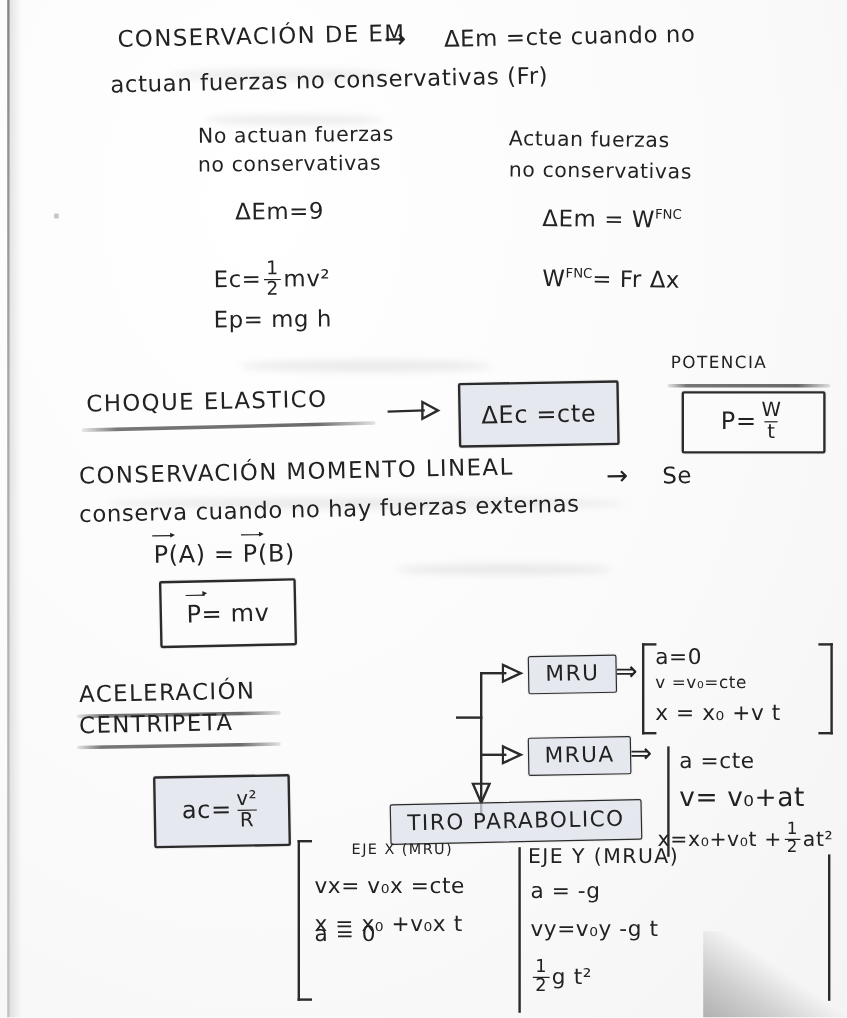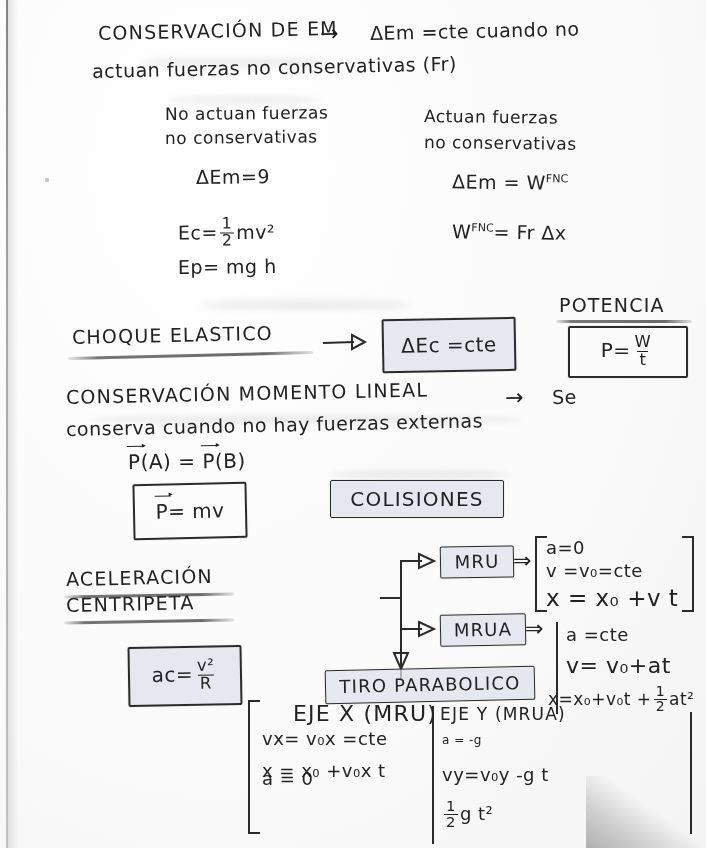--- a/index.html
+++ b/index.html
@@ -151,21 +151,21 @@
     <svg width="46" height="20" viewBox="0 0 46 20">
       <path d="M1 11 L32 10" stroke="#2b2b2b" stroke-width="2" fill="none"></path>
       <path d="M30 3 L43 10 L30 17 Z" stroke="#2b2b2b" stroke-width="2" fill="none"></path>
     </svg>
   </div>
 
   <div class="box shade" style="left:382px;top:318px;width:130px;height:50px;transform:rotate(-1deg);">
     <span class="hw" style="position:static;font-size:20px;">ΔEc =cte</span>
   </div>
 
-  <div class="hw caps" style="left:559px;top:296px;font-size:19px;">POTENCIA</div>
+  <div class="hw caps" style="left:559px;top:296px;font-size:14px;">POTENCIA</div>
   <div class="u-line" style="left:556px;top:320px;width:136px;"></div>
 
   <div class="box plain" style="left:568px;top:326px;width:116px;height:48px;">
     <span class="hw" style="position:static;font-size:20px;">
       <span>P=</span><span class="frac">
           <span class="num">W</span>
           <span class="den">t</span>
         </span>
     </span>
   </div>
@@ -179,23 +179,20 @@
     <span class="vec">P</span><span>(A) =</span>
     <span class="vec">P</span><span>(B)</span>
   </div>
 
   <div class="box plain" style="left:133px;top:483px;width:110px;height:52px;transform:rotate(-1.2deg);">
     <span class="hw" style="position:static;font-size:20px;">
       <span class="vec">P</span><span>= mv</span>
     </span>
   </div>
 
-  <div class="box shade thin" style="left:330px;top:480px;width:172px;height:36px;">
-    <span class="hw caps" style="position:static;font-size:20px;">COLISIONES</span>
-  </div>
 
   <div class="hw caps slant" style="left:66px;top:570px;font-size:19px;">ACELERACIÓN</div>
   <div class="u-line" style="left:64px;top:594px;width:170px;transform:rotate(-1deg);"></div>
   <div class="hw caps slant" style="left:66px;top:596px;font-size:19px;">CENTRIPETA</div>
   <div class="u-line" style="left:64px;top:620px;width:170px;transform:rotate(-1deg);"></div>
 
   <div class="box shade" style="left:128px;top:646px;width:110px;height:56px;transform:rotate(-1deg);">
     <span class="hw" style="position:static;font-size:20px;">
       <span>ac</span><span>=</span><span class="frac">
           <span class="num">v²</span>
@@ -215,22 +212,22 @@
       </svg>
   </div>
   <div class="box shade thin" style="left:440px;top:546px;width:72px;height:30px;transform:rotate(-1deg);">
     <span class="hw caps" style="position:static;font-size:18px;">MRU</span>
   </div>
   <div class="hw" style="left:513px;top:549px;font-size:22px;">⇒</div>
 
   <div class="brk-l" style="left:535px;top:536px;height:72px;"></div>
   <div class="brk-r" style="left:682px;top:536px;height:72px;"></div>
   <div class="hw" style="left:546px;top:539px;font-size:18px;text-align:center;">a=0</div>
-  <div class="hw" style="left:546px;top:562px;font-size:18px;">v =v₀=cte</div>
-  <div class="hw" style="left:546px;top:586px;font-size:23px;">x = x₀ +v t</div>
+  <div class="hw" style="left:546px;top:562px;font-size:14px;">v =v₀=cte</div>
+  <div class="hw" style="left:546px;top:586px;font-size:18px;">x = x₀ +v t</div>
 
   <div class="ln h" style="left:400px;top:628px;width:22px;"></div>
   <div class="arrow-open" style="left:418px;top:619px;">
     <svg width="22" height="20" viewBox="0 0 22 20">
         <path d="M1 3 L16 10 L1 17 Z" stroke="#2b2b2b" stroke-width="2" fill="none"></path>
       </svg>
   </div>
   <div class="box shade thin" style="left:440px;top:614px;width:84px;height:30px;transform:rotate(-1deg);">
     <span class="hw caps" style="position:static;font-size:18px;">MRUA</span>
   </div>
@@ -252,27 +249,27 @@
       </svg>
   </div>
   <div class="box shade thin" style="left:325px;top:668px;width:208px;height:32px;transform:rotate(-1.2deg);">
     <span class="hw caps" style="position:static;font-size:18px;">TIRO PARABOLICO</span>
   </div>
 
   <div class="brk-l" style="left:248px;top:700px;height:130px;"></div>
   <div class="vbar" style="left:432px;top:706px;height:138px;"></div>
   <div class="vbar" style="left:690px;top:712px;height:122px;"></div>
 
-  <div class="hw caps" style="left:293px;top:702px;font-size:22px;">EJE X (MRU)</div>
+  <div class="hw caps" style="left:293px;top:702px;font-size:12px;">EJE X (MRU)</div>
   <div class="hw" style="left:262px;top:730px;font-size:18px;">vx= v₀x =cte</div>
   <div class="hw" style="left:262px;top:762px;font-size:18px;">x = x₀ +v₀x t</div>
   <div class="hw" style="left:262px;top:770px;font-size:18px;">a = 0</div>
 
   <div class="hw caps" style="left:440px;top:706px;font-size:17px;">EJE Y (MRUA)</div>
-  <div class="hw" style="left:442px;top:734px;font-size:12px;">a = -g</div>
+  <div class="hw" style="left:442px;top:734px;font-size:18px;">a = -g</div>
   <div class="hw" style="left:442px;top:766px;font-size:18px;">vy=v₀y -g t</div>
   <div class="hw" style="left:442px;top:800px;font-size:18px;">
     <span class="frac">
         <span class="num">1</span>
         <span class="den">2</span>
       </span><span>g t²</span>
   </div>
 
   <div class="corner-fold"></div>
 </div>

